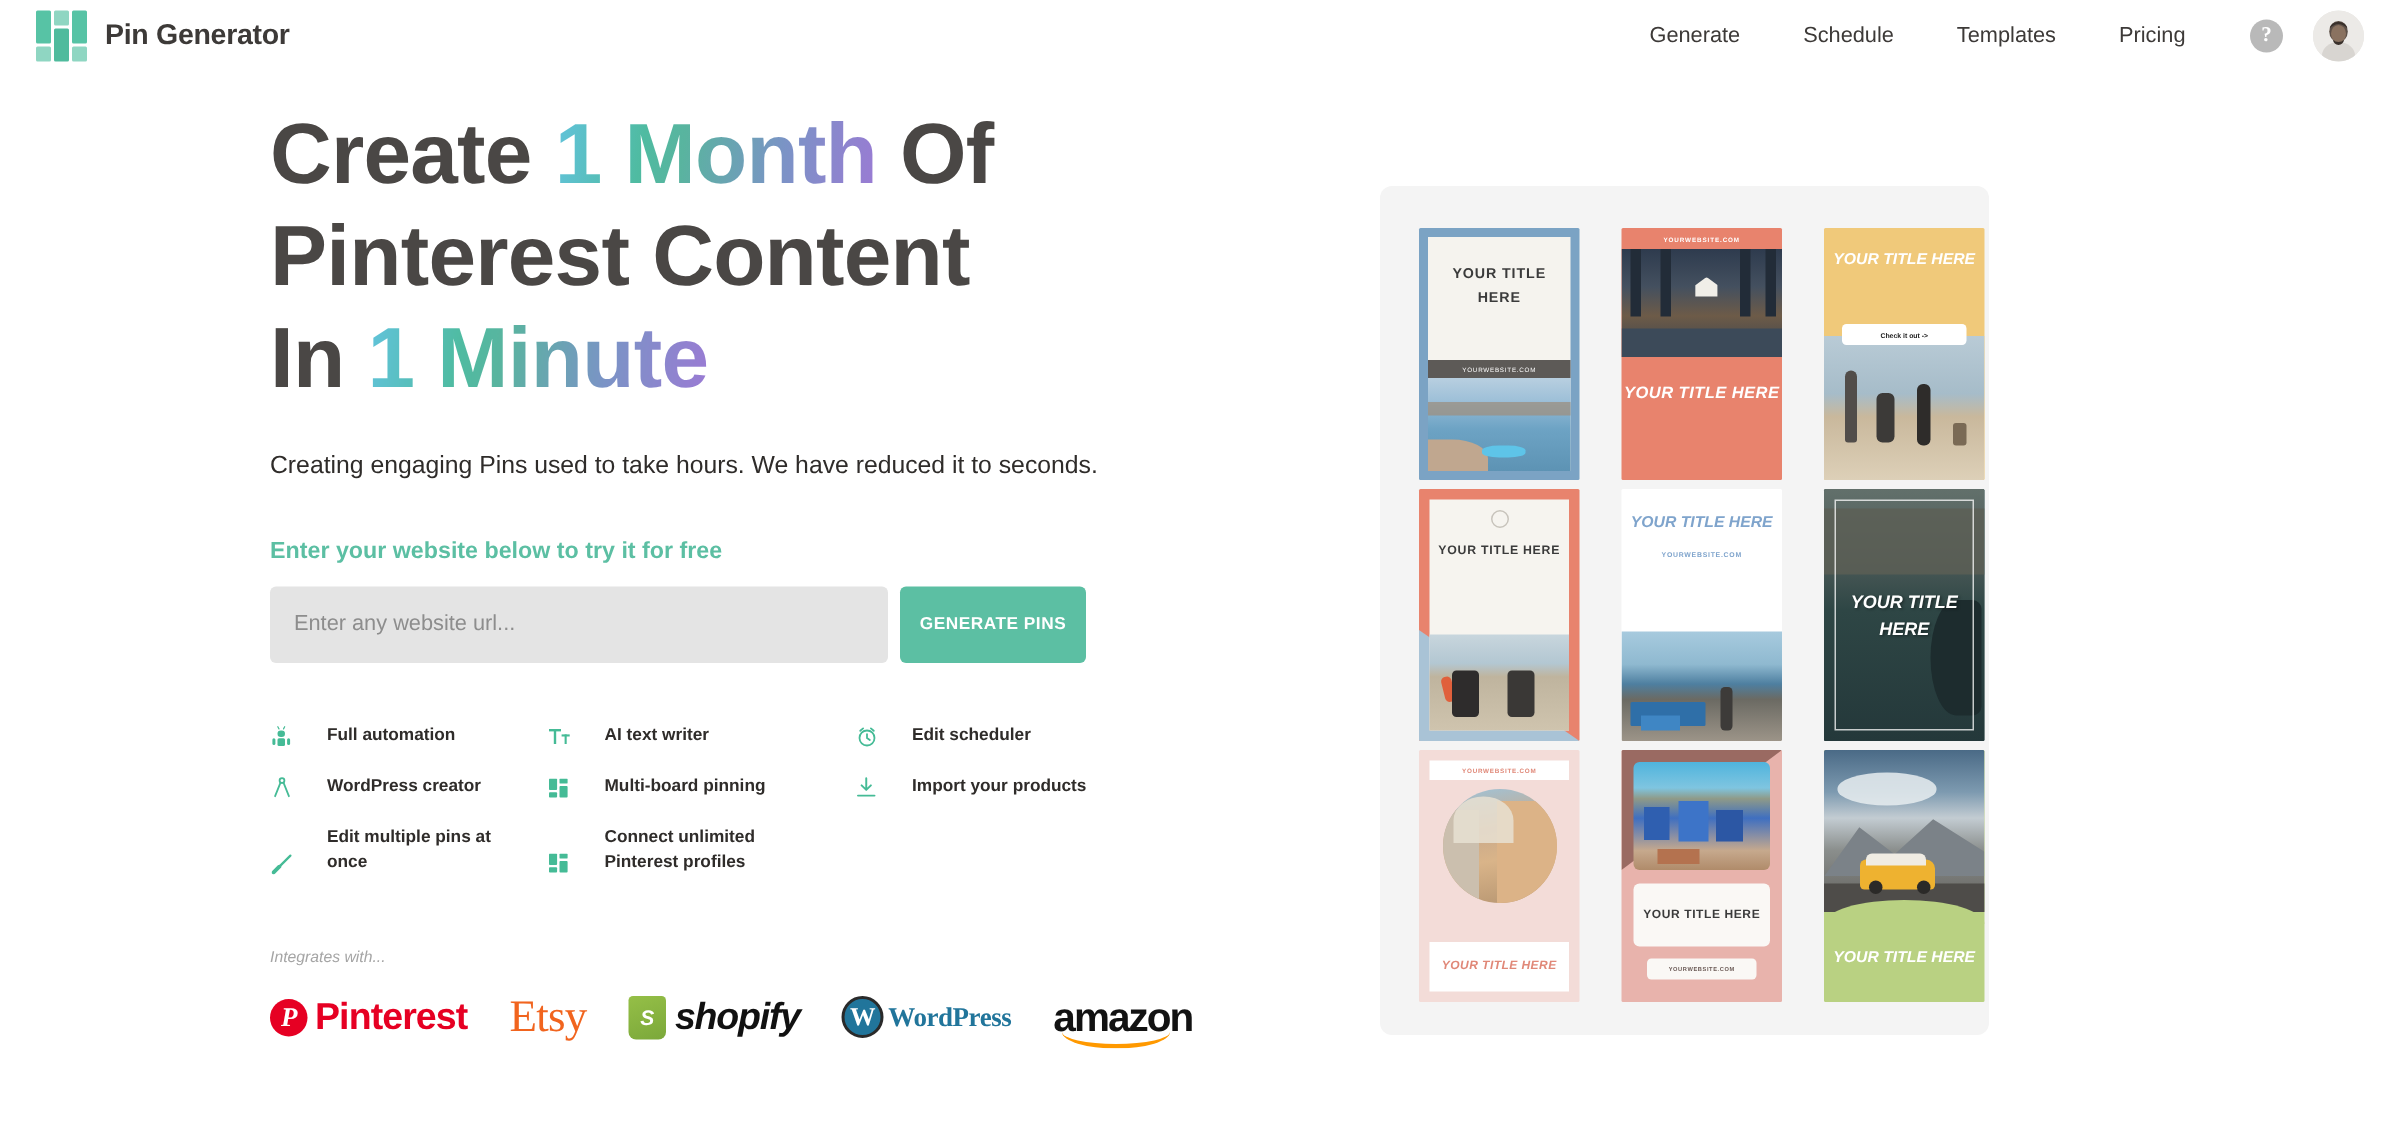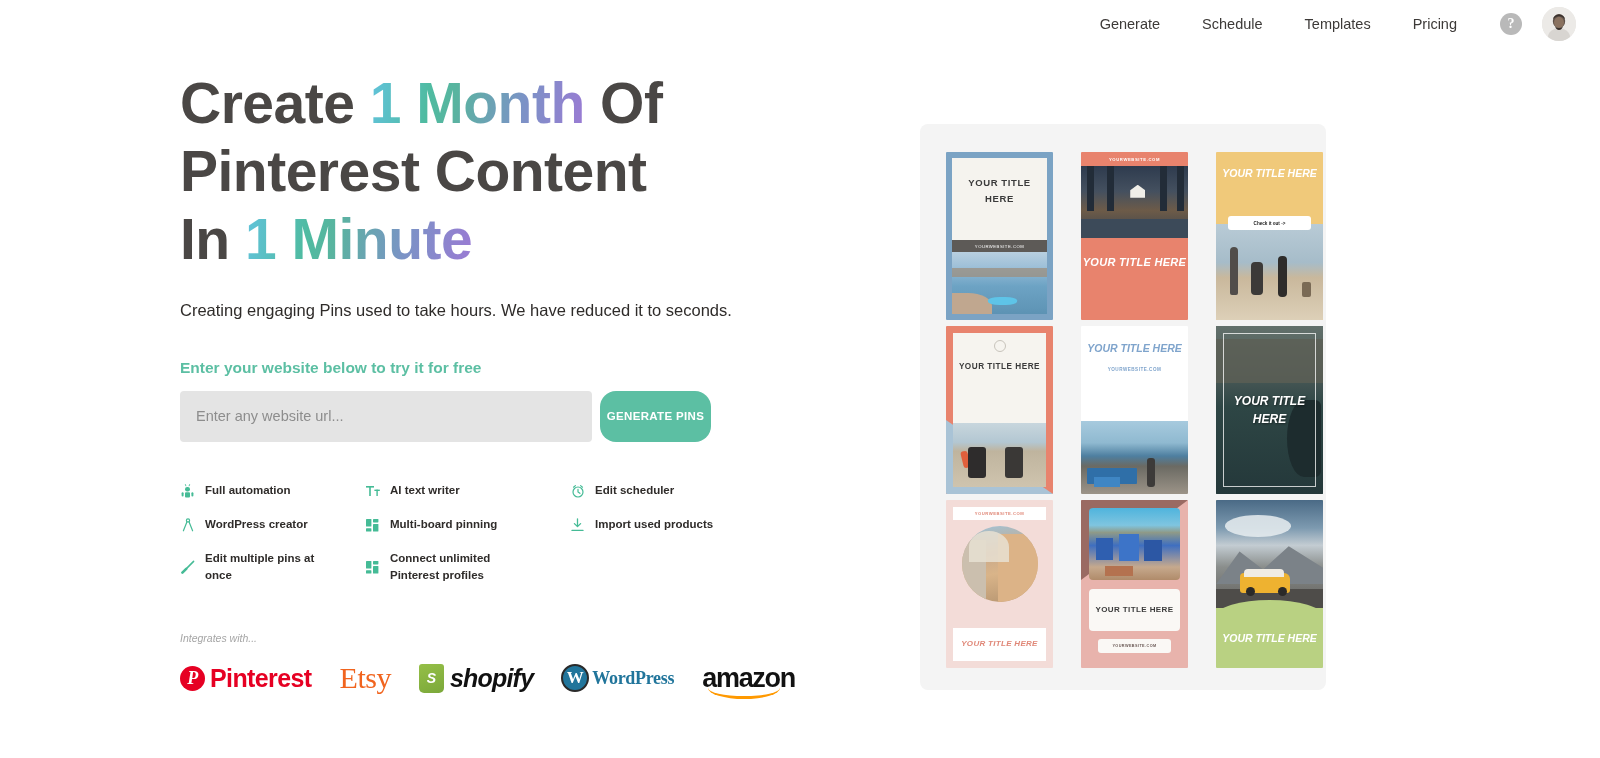--- a/index.html
+++ b/index.html
@@ -120,42 +120,42 @@
     border: none;
     border-radius: 4px;
     padding: 0 16px;
     font-size: 14.5px;
     font-family: "Liberation Sans", sans-serif;
     color: #3d3a38;
     outline: none;
   }
   .url-input::placeholder { color: #8d8d8d; }
   .gen-btn {
-    width: 111px; height: 51px;
+    width: 124px; height: 51px;
     background: #5cbfa3;
-    border: none; border-radius: 16px;
+    border: none; border-radius: 4px;
     color: #ffffff;
     font-size: 11.5px;
     font-weight: bold;
     letter-spacing: 0.35px;
     cursor: pointer;
     font-family: "Liberation Sans", sans-serif;
   }
 
   
   .features {
     margin-top: 40px;
     display: grid;
     grid-template-columns: 185px 205px 200px;
     row-gap: 16px;
   }
   .feature {
     display: flex;
-    align-items: center;
-    gap: 10px;
+    align-items: flex-end;
+    gap: 23px;
   }
   .feature-icon {
     width: 15px; min-width: 15px; height: 17px;
     display: flex; align-items: center; justify-content: center;
     color: #45bb96;
     margin-top: 1px;
   }
   .feature-text {
     font-size: 11.5px;
     font-weight: bold;
@@ -352,20 +352,31 @@
   .p9-vantop { position:absolute; bottom:calc(14% + 16px); left:26%; width:40px; height:8px; background:#f0ece3; border-radius:4px 4px 0 0; }
   .p9-w1 { position:absolute; bottom:11%; left:28%; width:9px; height:9px; background:#2b2a28; border-radius:50%; }
   .p9-w2 { position:absolute; bottom:11%; left:58%; width:9px; height:9px; background:#2b2a28; border-radius:50%; }
   .p9-wave { position:absolute; top:100px; left:0; width:100%; height:16px; background:#b9d182; border-radius: 50% 50% 0 0 / 100% 100% 0 0; }
   .p9-title { position:absolute; bottom:0; left:0; right:0; height:58px; display:flex; flex-direction:column; align-items:center; justify-content:center; color:#fff; font-weight:bold; font-style:italic; font-size:10.5px; line-height:1.5; }
 </style>
 </head>
 <body>
 
 <div class="header">
+  <div class="brand">
+    <div class="logo-grid">
+      <div class="logo-cell c1"></div>
+        <div class="logo-cell c2"></div>
+      <div class="logo-cell c3"></div>
+        <div class="logo-cell c4"></div>
+      <div class="logo-cell c5"></div>
+        <div class="logo-cell c6"></div>
+    </div>
+    <span class="brand-name">Pin Generator</span>
+  </div>
   <div class="nav">
     <span class="nav-link">Generate</span>
     <span class="nav-link">Schedule</span>
     <span class="nav-link">Templates</span>
     <span class="nav-link">Pricing</span>
     <div class="help-icon">?</div>
     <div class="avatar">
       <svg width="34" height="34" viewBox="0 0 34 34">
         <rect width="34" height="34" fill="#eceae7"></rect>
         <ellipse cx="17" cy="30" rx="11" ry="9" fill="#d8d5d1"></ellipse>
@@ -452,21 +463,21 @@
         <span class="feature-text">Multi-board pinning</span>
       </div>
 
       <div class="feature">
         <span class="feature-icon">
           <svg width="13" height="14" viewBox="0 0 13 14" fill="none" stroke="currentColor" stroke-width="1.3">
               <path d="M6.5 0.8v7.4M3.4 5.6l3.1 3 3.1-3" stroke-linecap="round" stroke-linejoin="round"></path>
               <path d="M1 12.4h11" stroke-linecap="round"></path>
             </svg>
         </span>
-        <span class="feature-text">Import used products</span>
+        <span class="feature-text">Import your products</span>
       </div>
 
       <div class="feature">
         <span class="feature-icon">
           <svg width="14" height="14" viewBox="0 0 14 14" fill="none" stroke="currentColor" stroke-width="1.5">
               <path d="M12.6 1.4 5.4 8.6" stroke-linecap="round"></path>
               <path d="M5.2 8.8 1.4 12.6" stroke-linecap="round" stroke-width="2.6"></path>
             </svg>
         </span>
         <span class="feature-text">Edit multiple pins at once</span>

